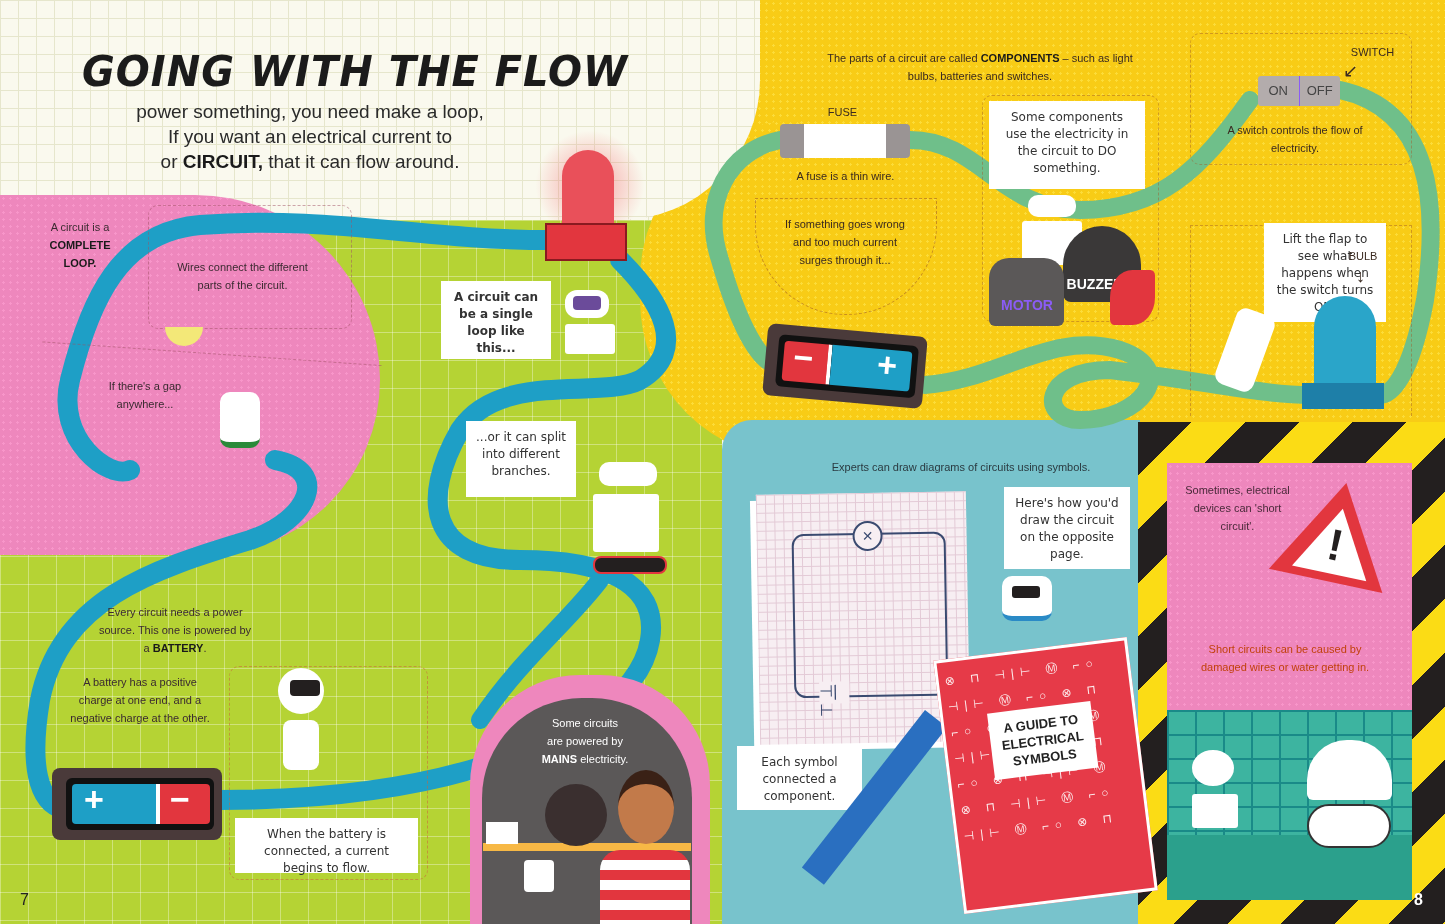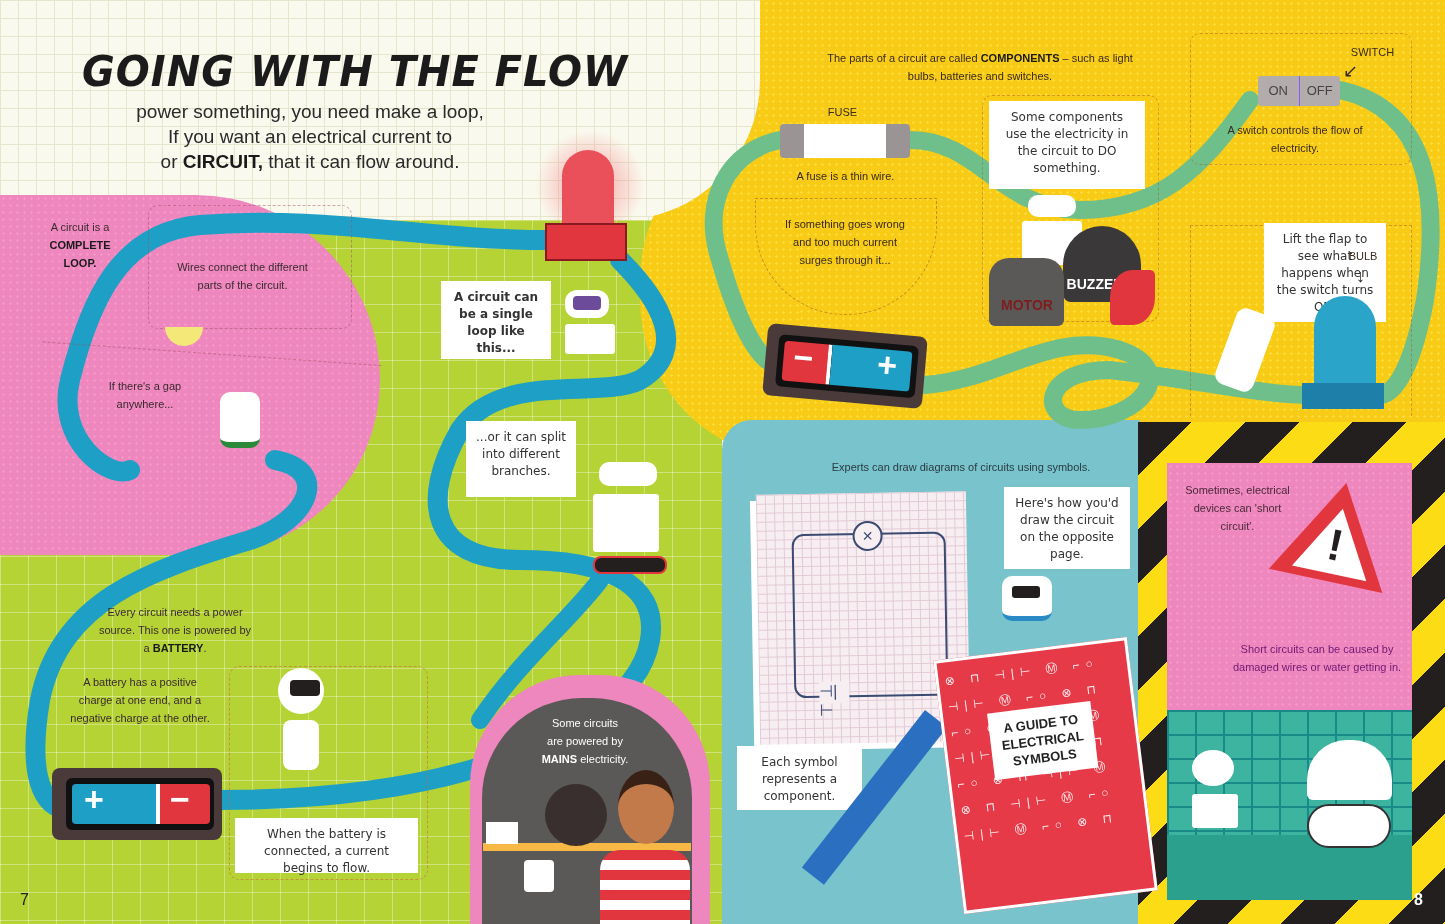--- a/index.html
+++ b/index.html
@@ -140,21 +140,21 @@
 
 <div class="abs flap" style="left:982px;top:95px;width:175px;height:225px;border-color:rgba(160,90,40,.45);"></div>
 <div class="abs speech" style="left:989px;top:101px;width:156px;height:88px;">Some components use the electricity in the circuit to DO something.</div>
 <div class="abs" style="left:1022px;top:195px;width:60px;height:70px;">
   <div style="width:48px;height:22px;background:#fff;border-radius:10px;margin-left:6px;"></div>
   <div style="width:60px;height:44px;background:#fff;margin-top:4px;border-radius:3px;"></div>
 </div>
 <div class="abs" style="left:1063px;top:226px;width:78px;height:76px;background:#3a3838;border-radius:39px 39px 8px 8px;"></div>
 <div class="abs cap" style="left:1063px;top:275px;width:64px;color:#fff;font-weight:bold;font-size:14px;">BUZZER</div>
 <div class="abs" style="left:989px;top:258px;width:75px;height:68px;background:#5b5858;border-radius:20px 20px 6px 6px;"></div>
-<div class="abs cap" style="left:990px;top:296px;width:74px;color:#7f1d1d;font-weight:bold;font-size:14px;">MOTOR</div>
+<div class="abs cap" style="left:990px;top:296px;width:74px;color:#8b5cf6;font-weight:bold;font-size:14px;">MOTOR</div>
 <div class="abs" style="left:1110px;top:270px;width:45px;height:55px;background:#e2363e;border-radius:50% 10% 50% 10%;"></div>
 
 <div class="abs flap" style="left:1190px;top:33px;width:220px;height:130px;border-color:rgba(160,90,40,.45);"></div>
 <div class="abs cap" style="left:1345px;top:43px;width:55px;color:#3a2a20;">SWITCH</div>
 <div class="abs" style="left:1343px;top:60px;font-size:18px;color:#3a2a20;">↙</div>
 <div class="abs" style="left:1258px;top:76px;width:82px;height:30px;background:#b3acac;border-radius:3px;display:flex;">
   <span style="flex:1;text-align:center;line-height:30px;font-size:13px;color:#444;border-right:1px solid #8b5cf6;">ON</span>
   <span style="flex:1;text-align:center;line-height:30px;font-size:13px;color:#444;">OFF</span>
 </div>
 <div class="abs cap" style="left:1225px;top:121px;width:140px;color:#3a2a20;">A switch controls the flow of electricity.</div>
@@ -178,34 +178,34 @@
 <div class="abs cap" style="left:786px;top:458px;width:350px;color:#2a3a40;">Experts can draw diagrams of circuits using symbols.</div>
 <div class="abs" style="left:758px;top:493px;width:210px;height:250px;background-color:#f7eef2;background-image:linear-gradient(#e3cad6 1px,transparent 1px),linear-gradient(90deg,#e3cad6 1px,transparent 1px);background-size:9px 9px;transform:rotate(-1deg);box-shadow:-6px 6px 0 #fff;">
   <div style="position:absolute;left:35px;top:40px;width:150px;height:160px;border:2px solid #3a4a70;border-radius:12px;"></div>
   <div style="position:absolute;left:96px;top:28px;width:26px;height:26px;border:2px solid #3a4a70;border-radius:50%;background:#f7eef2;text-align:center;line-height:26px;color:#3a4a70;font-size:18px;">×</div>
   <div style="position:absolute;left:60px;top:188px;width:30px;height:22px;background:#f7eef2;color:#3a4a70;font-size:16px;">⊣|⊢</div>
 </div>
 <div class="abs speech" style="left:1004px;top:487px;width:126px;height:82px;">Here's how you'd draw the circuit on the opposite page.</div>
 <div class="abs" style="left:1002px;top:576px;width:50px;height:40px;background:#fff;border-radius:10px;border-bottom:5px solid #2a8ac6;">
   <div style="position:absolute;left:10px;top:10px;width:28px;height:12px;background:#231f1f;border-radius:3px;"></div>
 </div>
-<div class="abs speech" style="left:737px;top:746px;width:125px;height:64px;">Each symbol represents a component.</div>
+<div class="abs speech" style="left:737px;top:746px;width:125px;height:64px;">Each symbol connected a component.</div>
 <div class="abs" style="left:775px;top:710px;width:28px;height:200px;background:#2a6fc0;transform:rotate(38deg);transform-origin:top left;left:925px;"></div>
 
 <div class="abs" style="left:948px;top:648px;width:195px;height:255px;background:#e63a48;transform:rotate(-7deg);border:3px solid #fff;box-sizing:border-box;color:#fff;font-size:12px;overflow:hidden;">
   <div style="position:absolute;left:6px;top:6px;right:6px;bottom:6px;line-height:26px;letter-spacing:6px;opacity:.9;">⊗ ⊓ ⊣|⊢ Ⓜ ⌐○ ⊣|⊢ Ⓜ ⌐○ ⊗ ⊓ ⌐○ ⊗ ⊓ ⊣|⊢ Ⓜ ⊣|⊢ Ⓜ ⌐○ ⊗ ⊓ ⌐○ ⊗ ⊓ ⊣|⊢ Ⓜ ⊗ ⊓ ⊣|⊢ Ⓜ ⌐○ ⊣|⊢ Ⓜ ⌐○ ⊗ ⊓</div>
   <div style="position:absolute;left:44px;top:56px;width:96px;background:#fff;color:#222;font-weight:bold;font-size:13px;line-height:17px;text-align:center;padding:8px 4px;">A GUIDE TO ELECTRICAL SYMBOLS</div>
 </div>
 
 <div class="abs pink-dots" style="left:1167px;top:463px;width:245px;height:250px;"></div>
 <div class="abs cap" style="left:1180px;top:481px;width:115px;color:#4a2a3a;">Sometimes, electrical devices can 'short circuit'.</div>
 <div class="abs" style="left:1278px;top:482px;width:0;height:0;border-left:58px solid transparent;border-right:58px solid transparent;border-bottom:100px solid #e2363e;transform:rotate(12deg);"></div>
 <div class="abs" style="left:1298px;top:508px;width:0;height:0;border-left:38px solid transparent;border-right:38px solid transparent;border-bottom:66px solid #fff;transform:rotate(12deg);"></div>
 <div class="abs" style="left:1328px;top:520px;font-size:44px;font-weight:bold;color:#231f1f;transform:rotate(12deg);">!</div>
-<div class="abs cap" style="left:1232px;top:640px;width:170px;color:#701a75;">Short circuits can be caused by damaged wires or water getting in.</div>
+<div class="abs cap" style="left:1200px;top:640px;width:170px;color:#c2410c;">Short circuits can be caused by damaged wires or water getting in.</div>
 
 <div class="abs" style="left:1167px;top:710px;width:245px;height:190px;background-color:#3db4a0;background-image:linear-gradient(#1a8a88 2px,transparent 2px),linear-gradient(90deg,#1a8a88 2px,transparent 2px);background-size:28px 24px;">
   <div style="position:absolute;left:0;bottom:0;width:100%;height:65px;background:#2ba08c;"></div>
   <div style="position:absolute;left:140px;top:30px;width:85px;height:140px;">
     <div style="width:85px;height:60px;background:#fff;border-radius:40px 40px 6px 6px;"></div>
     <div style="width:80px;height:40px;background:#fff;border:2px solid #333;border-radius:40px;margin-top:4px;"></div>
   </div>
   <div style="position:absolute;left:25px;top:40px;width:45px;height:100px;">
     <div style="width:42px;height:36px;background:#fff;border-radius:50%;"></div>
     <div style="width:46px;height:34px;background:#fff;margin-top:8px;border-radius:3px;"></div>

